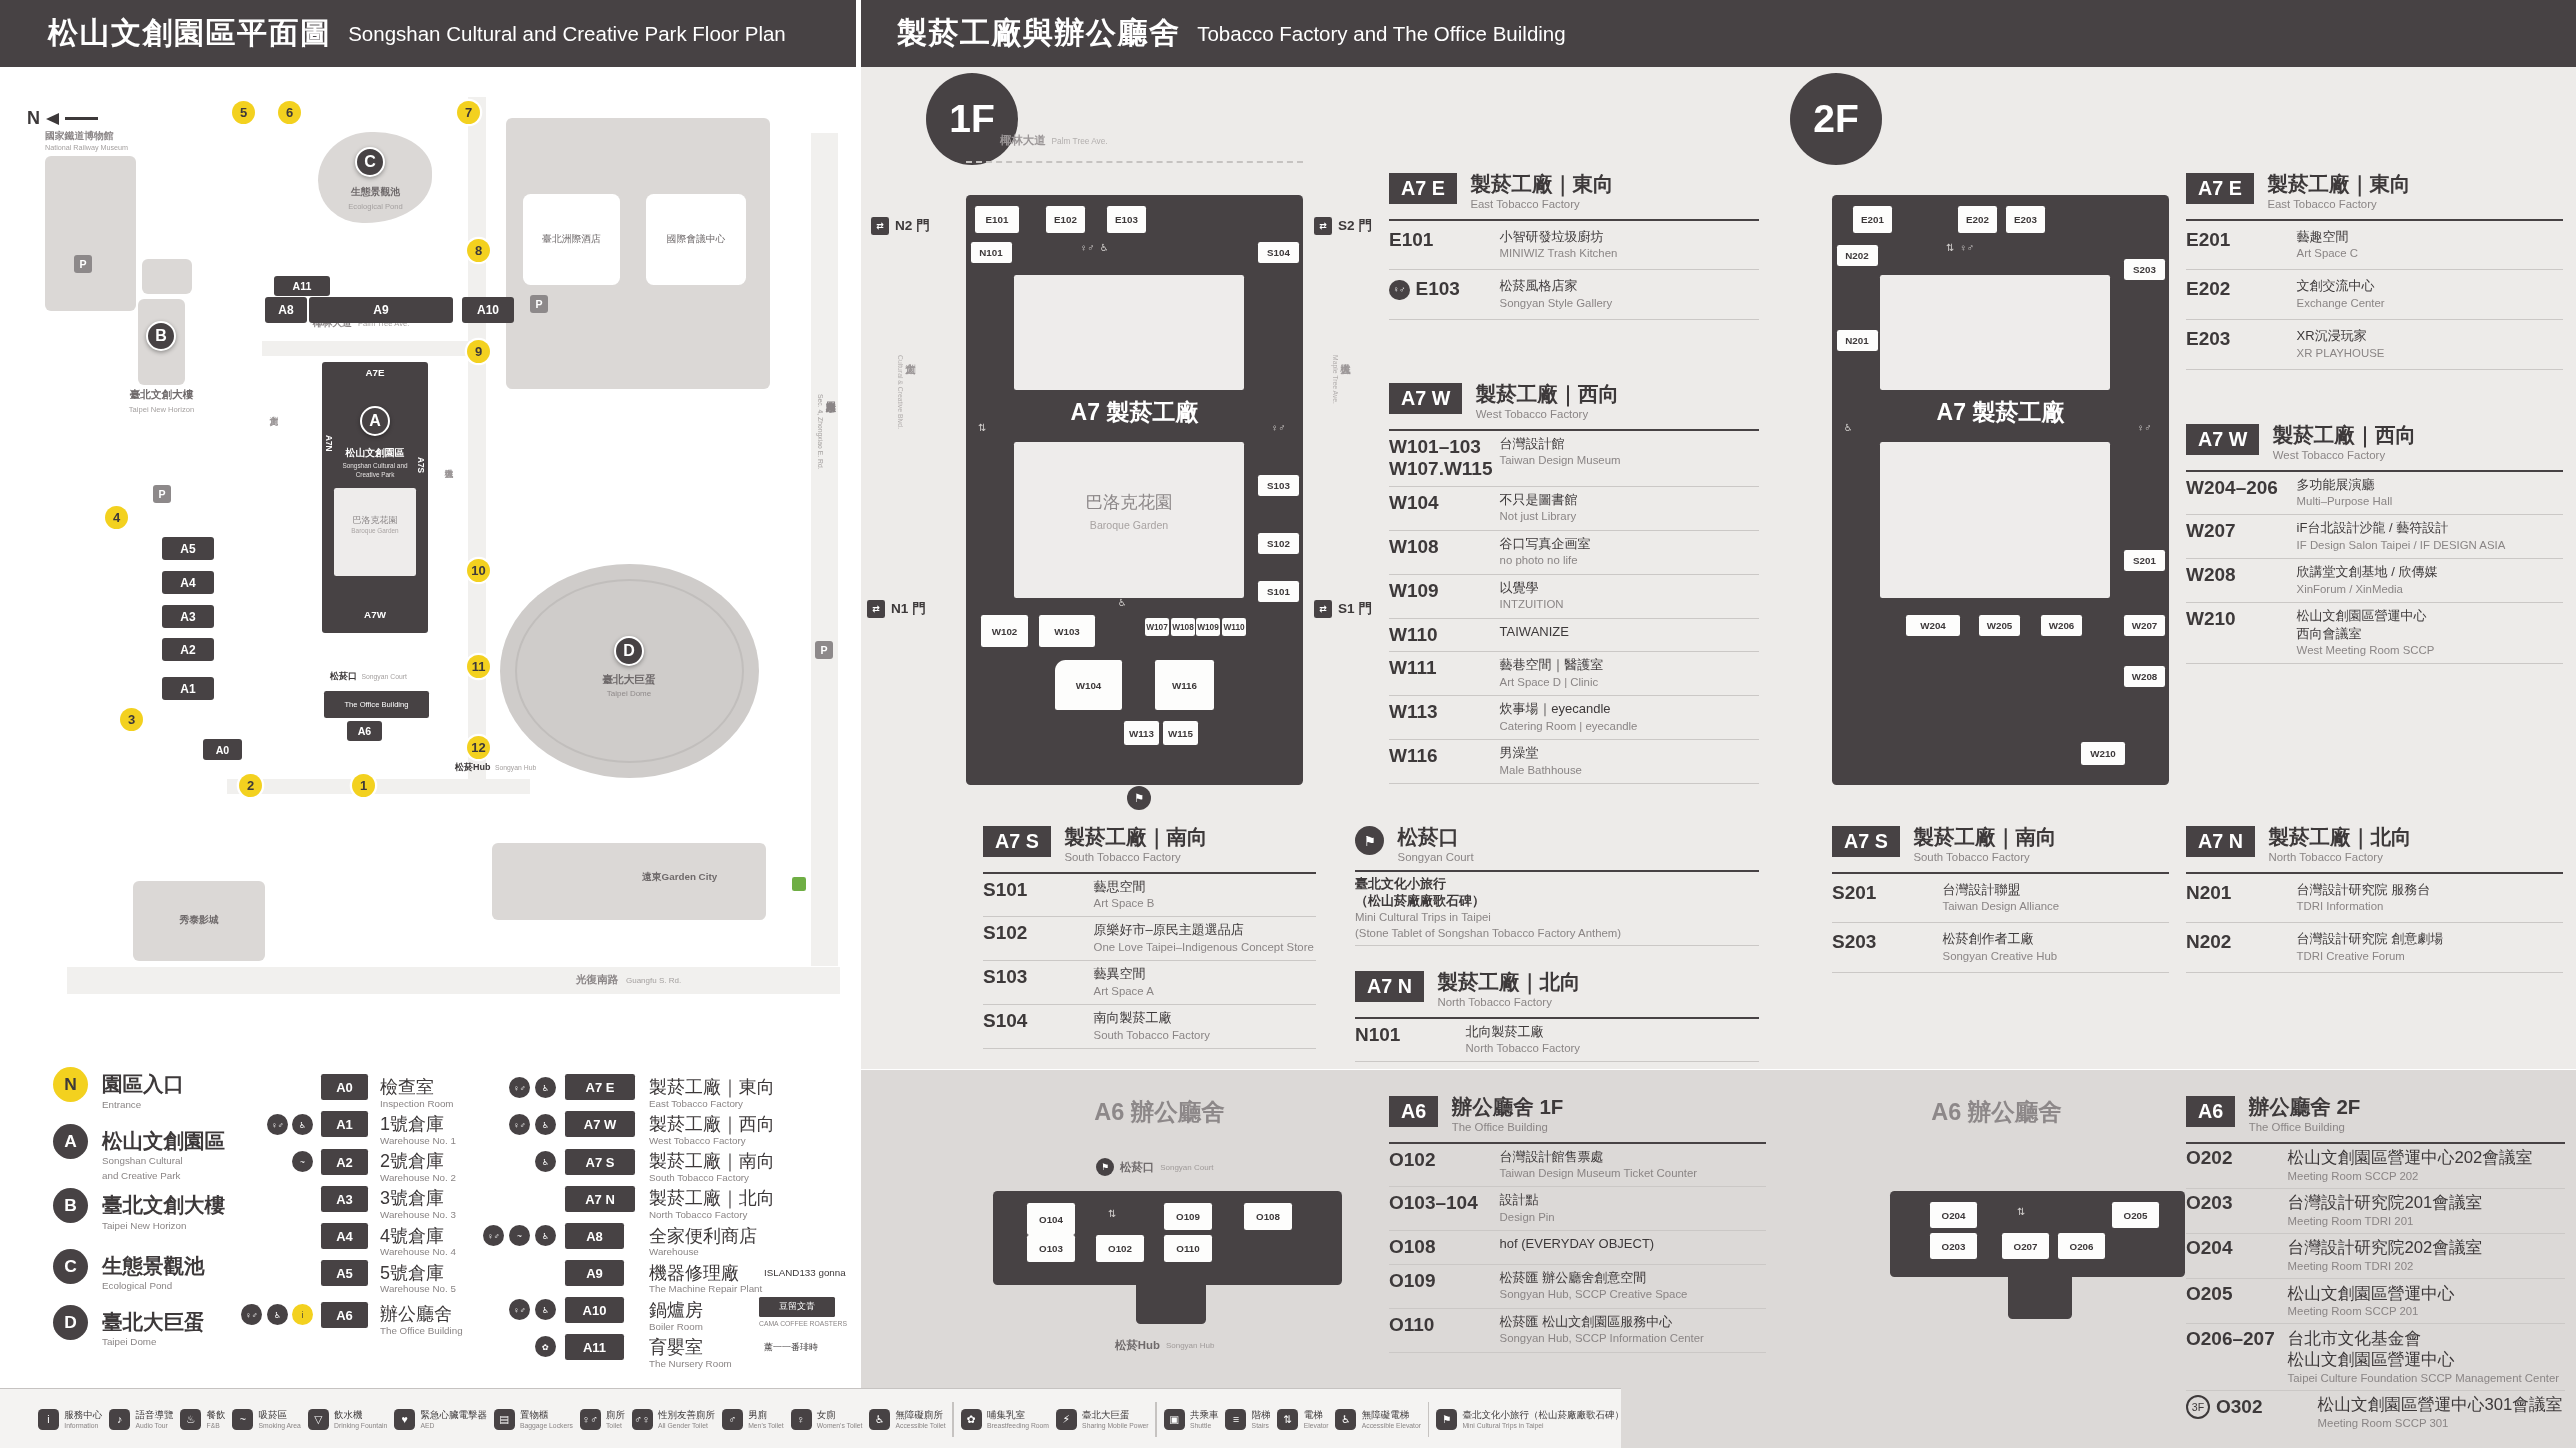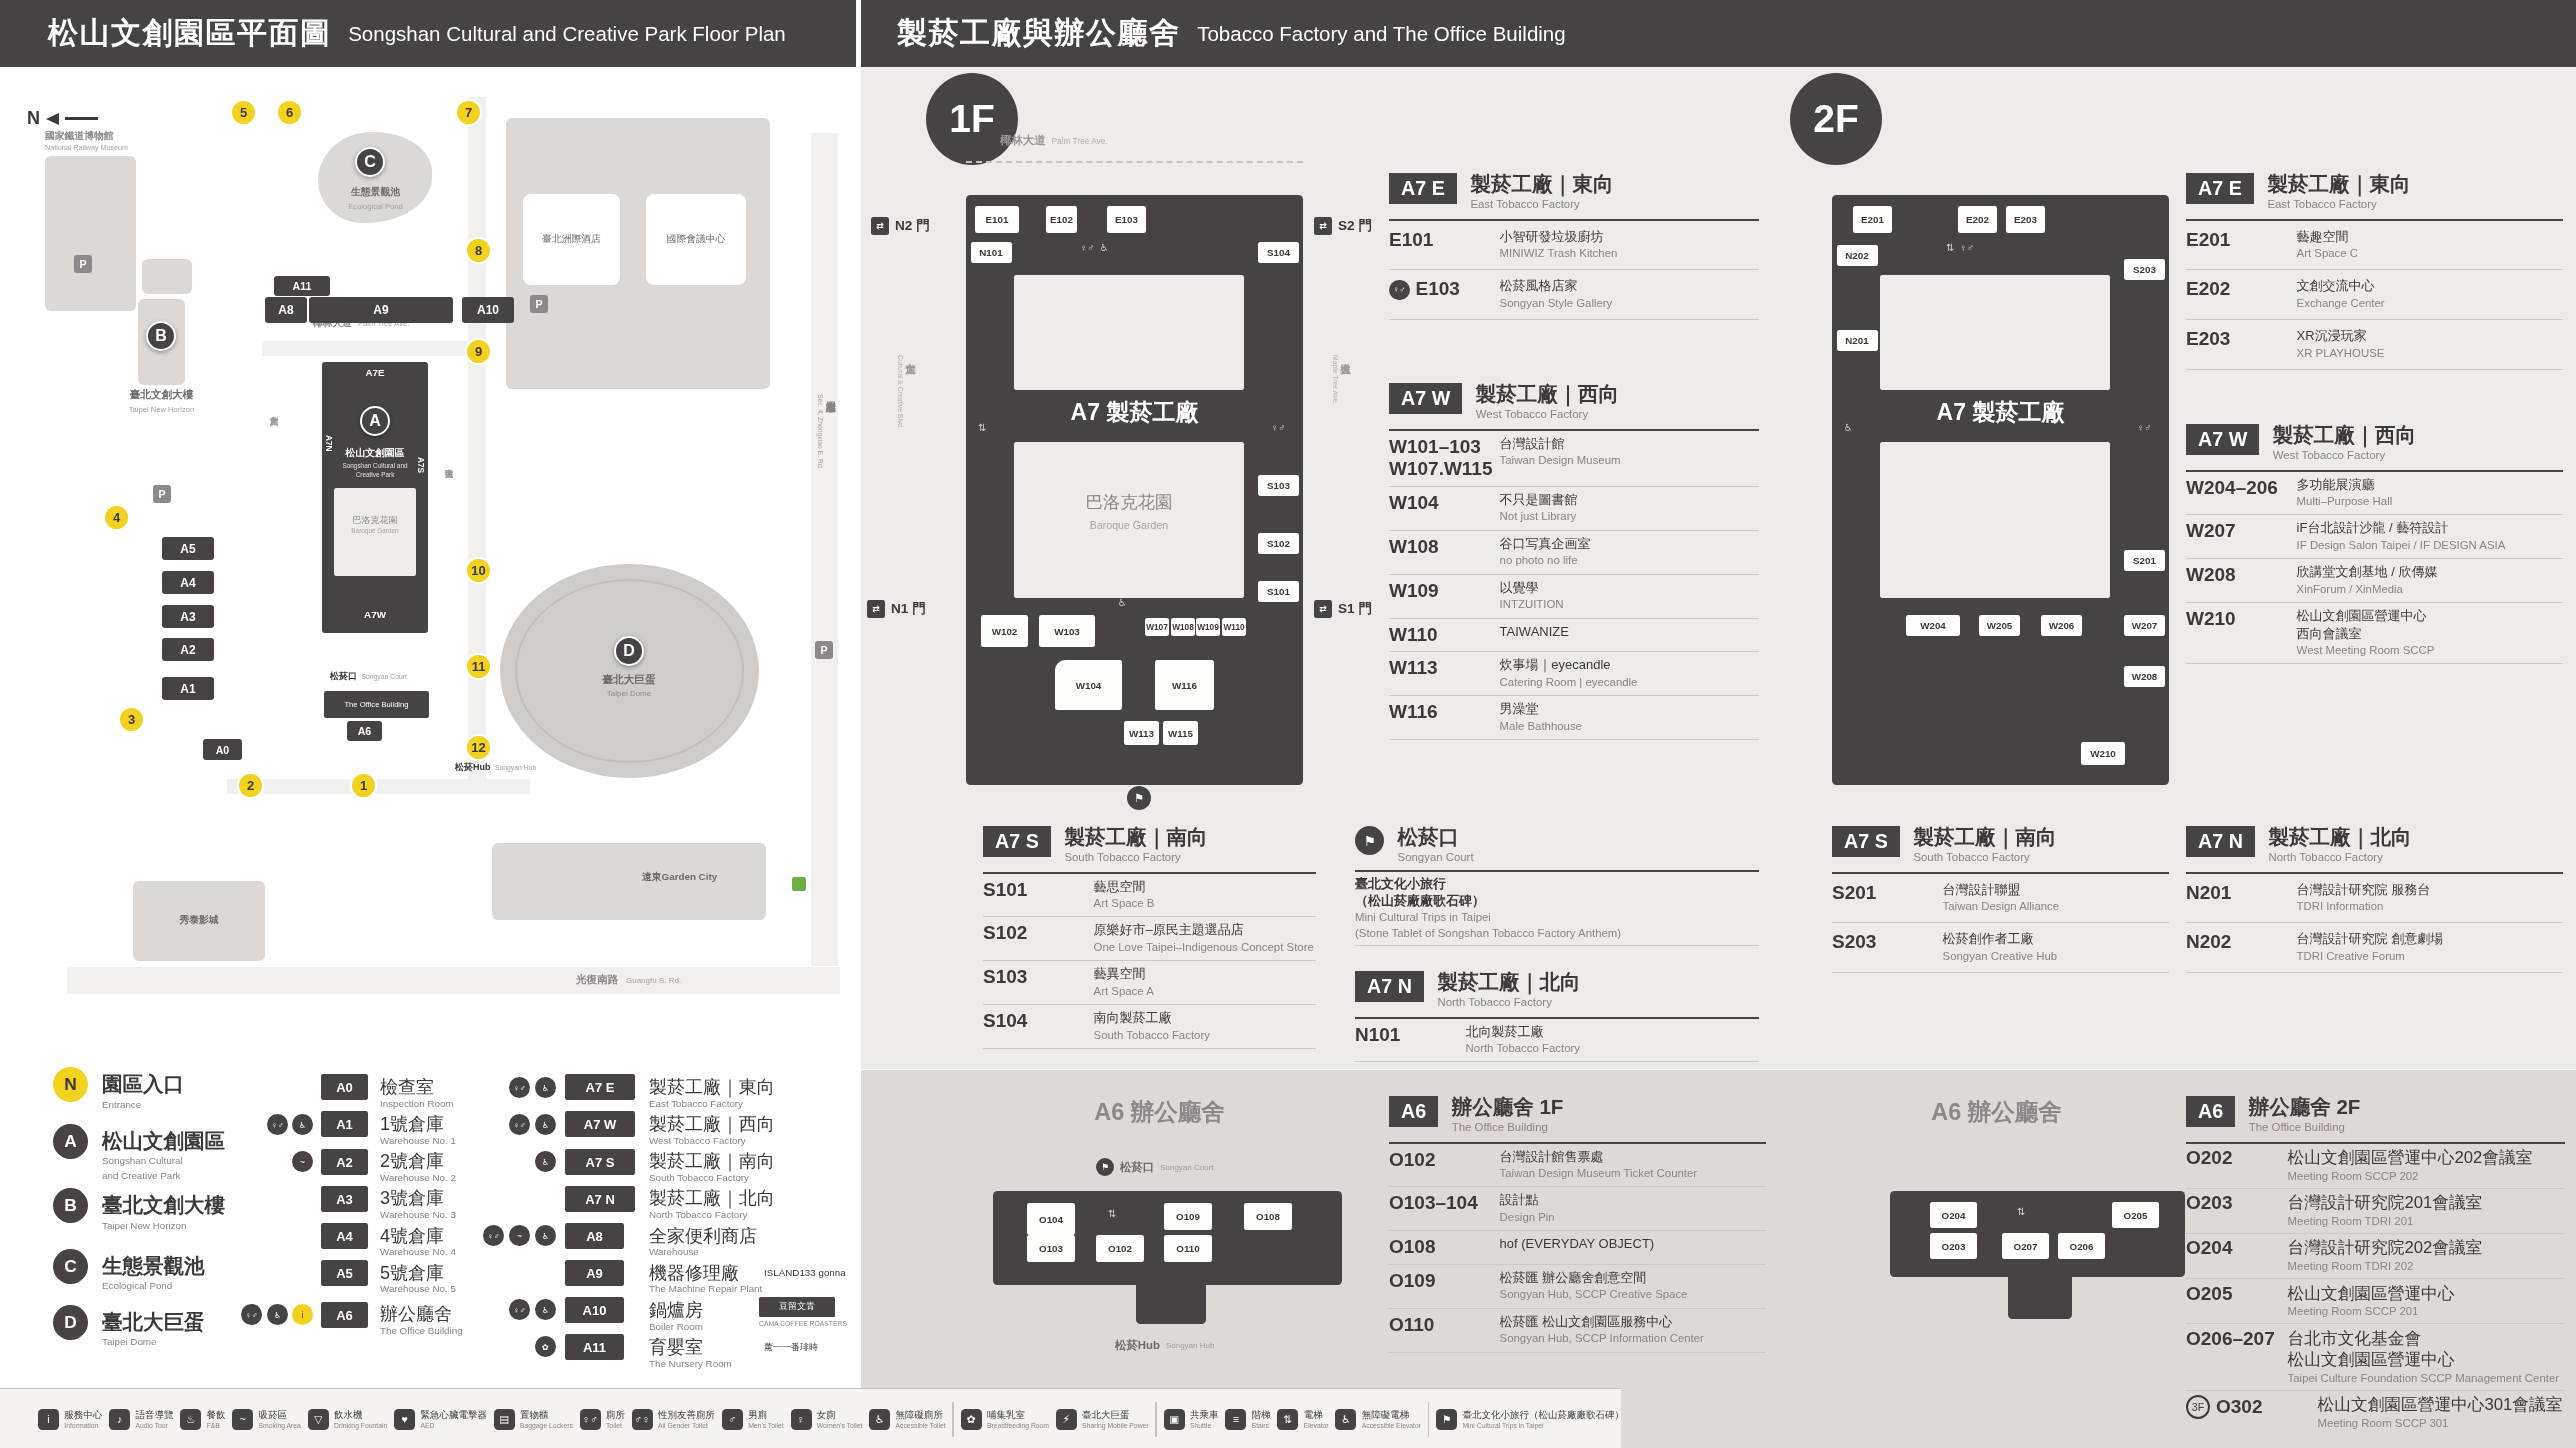--- a/index.html
+++ b/index.html
@@ -323,21 +323,21 @@
 </div>
 
 <div class="bldg" style="left:966px;top:195px;width:337px;height:590px">
   <div class="court" style="left:48px;top:80px;width:230px;height:115px"></div>
   <div class="a" style="left:0;top:202px;width:337px;text-align:center;color:#fff;font-weight:bold;font-size:23px">A7 製菸工廠</div>
   <div class="court" style="left:48px;top:247px;width:230px;height:156px">
     <div style="text-align:center;margin-top:48px;font-size:17.4px;color:#8d8889">巴洛克花園</div>
     <div style="text-align:center;font-size:10.6px;color:#a8a3a2;margin-top:4.5px">Baroque Garden</div>
   </div>
   <span class="room" style="left:9px;top:10.6px;width:44px;height:27px">E101</span>
-  <span class="room" style="left:80px;top:10.6px;width:31px;height:27px">E102</span>
+  <span class="room" style="left:80px;top:10.6px;width:39px;height:27px">E102</span>
   <span class="room" style="left:141px;top:10.6px;width:39px;height:27px">E103</span>
   <span class="room" style="left:4.5px;top:47px;width:41px;height:21px">N101</span>
   <span class="room" style="left:292px;top:47px;width:41px;height:21px">S104</span>
   <span class="room" style="left:292px;top:280px;width:41px;height:21px">S103</span>
   <span class="room" style="left:292px;top:338px;width:41px;height:21px">S102</span>
   <span class="room" style="left:292px;top:386px;width:41px;height:21px">S101</span>
   <span class="room" style="left:15px;top:420px;width:47px;height:32px">W102</span>
   <span class="room" style="left:73px;top:420px;width:56px;height:32px">W103</span>
   <span class="room" style="left:179px;top:423px;width:24px;height:18px;font-size:8.3px">W107</span>
   <span class="room" style="left:205px;top:423px;width:24px;height:18px;font-size:8.3px">W108</span>
@@ -438,20 +438,29 @@
         <span class="izh">以覺學</span>
         <span class="ien">INTZUITION</span>
       </span>
   </div>
   <div class="it">
     <span class="icode">
         <span>W110</span>
       </span>
     <span class="itx">
         <span class="izh">TAIWANIZE</span>
+      </span>
+  </div>
+  <div class="it">
+    <span class="icode">
+        <span>W111</span>
+      </span>
+    <span class="itx">
+        <span class="izh">藝巷空間｜醫護室</span>
+        <span class="ien">Art Space D | Clinic</span>
       </span>
   </div>
   <div class="it">
     <span class="icode">
         <span>W113</span>
       </span>
     <span class="itx">
         <span class="izh">炊事場｜eyecandle</span>
         <span class="ien">Catering Room | eyecandle</span>
       </span>

